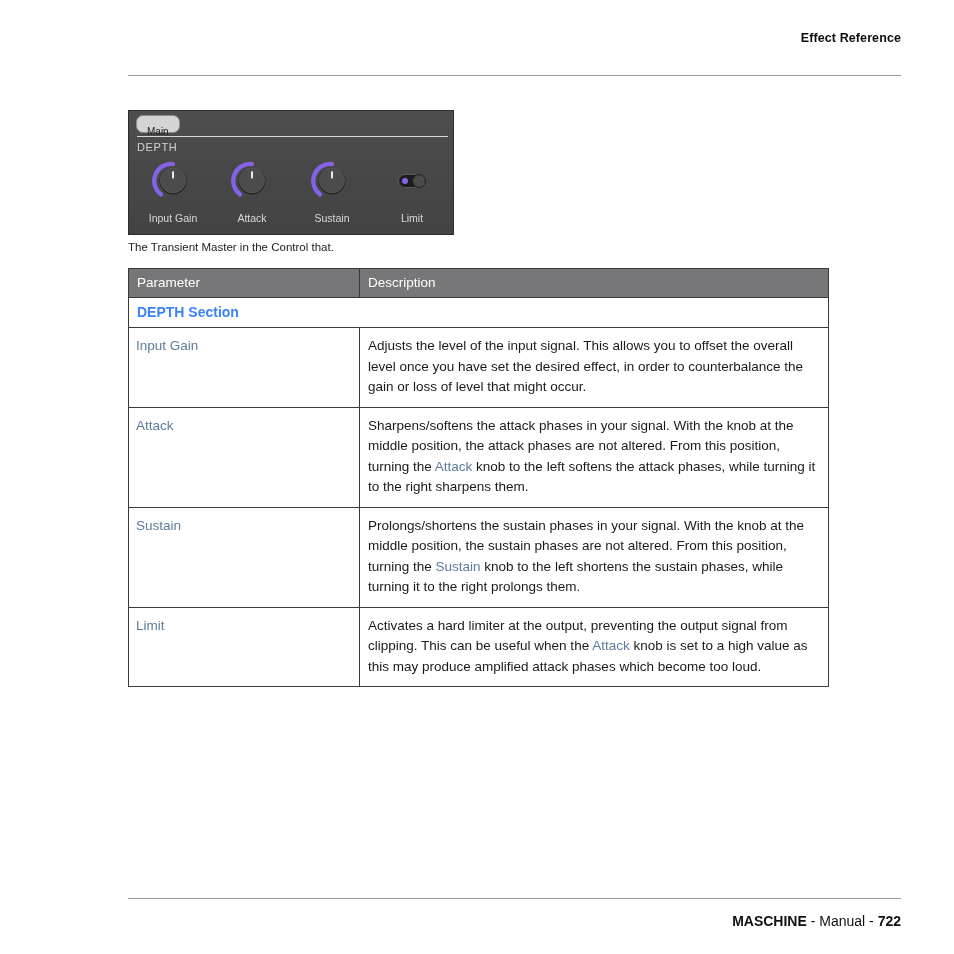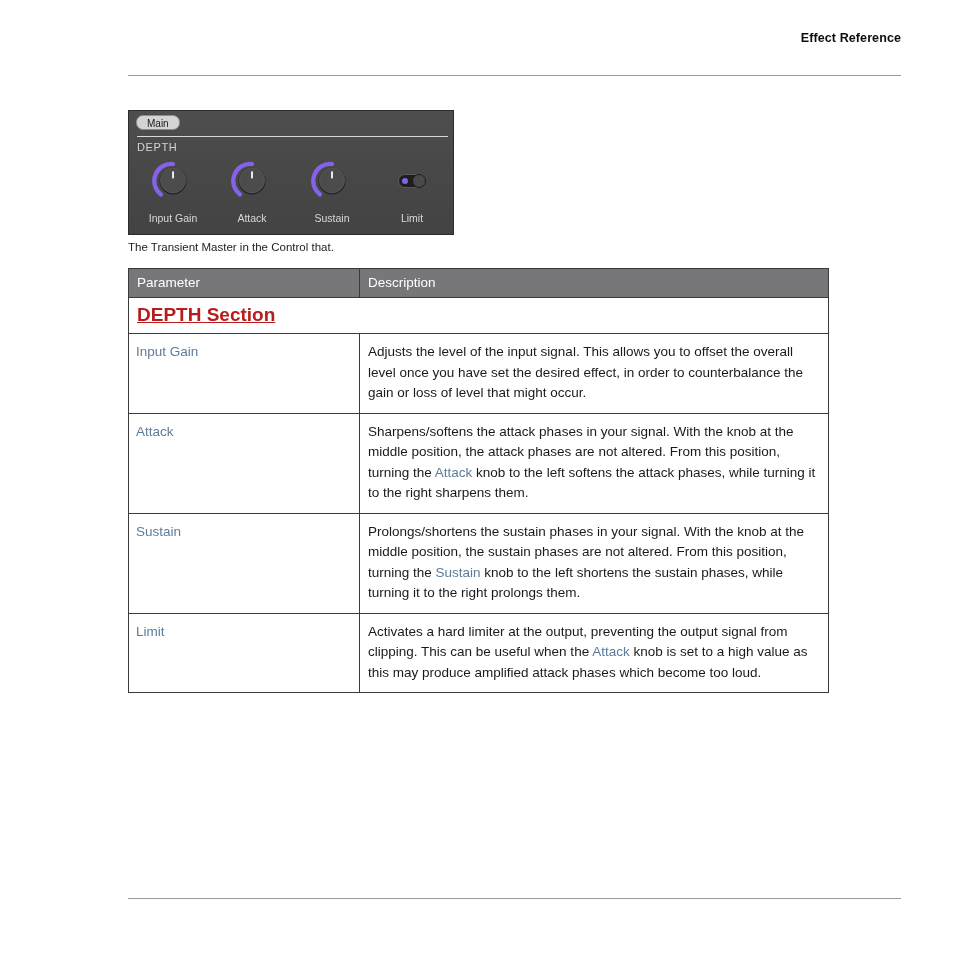--- a/index.html
+++ b/index.html
@@ -70,21 +70,21 @@
     position: absolute;
     left: 0; top: 0;
     width: 100%;
     height: 22px;
   }
   .tab-main {
     position: absolute;
     left: 7px;
     top: 4px;
     height: 15px;
-    padding: 0 10px;
+    padding: 8px 10px;
     background: #d4d4d4;
     border: 1px solid #8d8d8d;
     border-radius: 7px;
     color: #202020;
     font-size: 10px;
     line-height: 15px;
     box-sizing: border-box;
     white-space: nowrap;
   }
   .section-rule {
@@ -205,25 +205,24 @@
     font-size: 13.5px;
     padding: 6px 8px 7px 8px;
     border: 1px solid #3a3a3a;
   }
   .hdr td.c1 { width: 214px; }
 
   .sec td {
     border: 1px solid #3a3a3a;
     border-top: none;
     font-weight: bold;
-    font-size: 19px;
-    color: #b91c1c;
+    font-size: 14px;
+    color: #3b82f6;
     padding: 6px 8px 7px 8px;
     background: #ffffff;
-    text-decoration: underline;
   }
 
   .row td {
     border: 1px solid #3a3a3a;
     border-top: none;
     background: #ffffff;
     padding: 8px 9px 9px 8px;
     line-height: 20.5px;
     color: #1a1a1a;
   }
@@ -355,14 +354,15 @@
         <td class="c2"><span>Prolongs/shortens the sustain phases in your signal. With the knob at the middle position, the sustain phases are not altered. From this position, turning the </span><span class="lnk">Sustain</span><span> knob to the left shortens the sustain phases, while turning it to the right prolongs them.</span></td>
       </tr>
       <tr class="row">
         <td class="c1">Limit</td>
         <td class="c2"><span>Activates a hard limiter at the output, preventing the output signal from clipping. This can be useful when the </span><span class="lnk">Attack</span><span> knob is set to a high value as this may produce amplified attack phases which become too loud.</span></td>
       </tr>
     </tbody>
   </table>
 
   <div class="rule-bot"></div>
+  <div class="footer"><b>MASCHINE</b><span> - </span><span>Manual</span><span> - </span><b>722</b></div>
 
 </div>
 
 </body></html>

